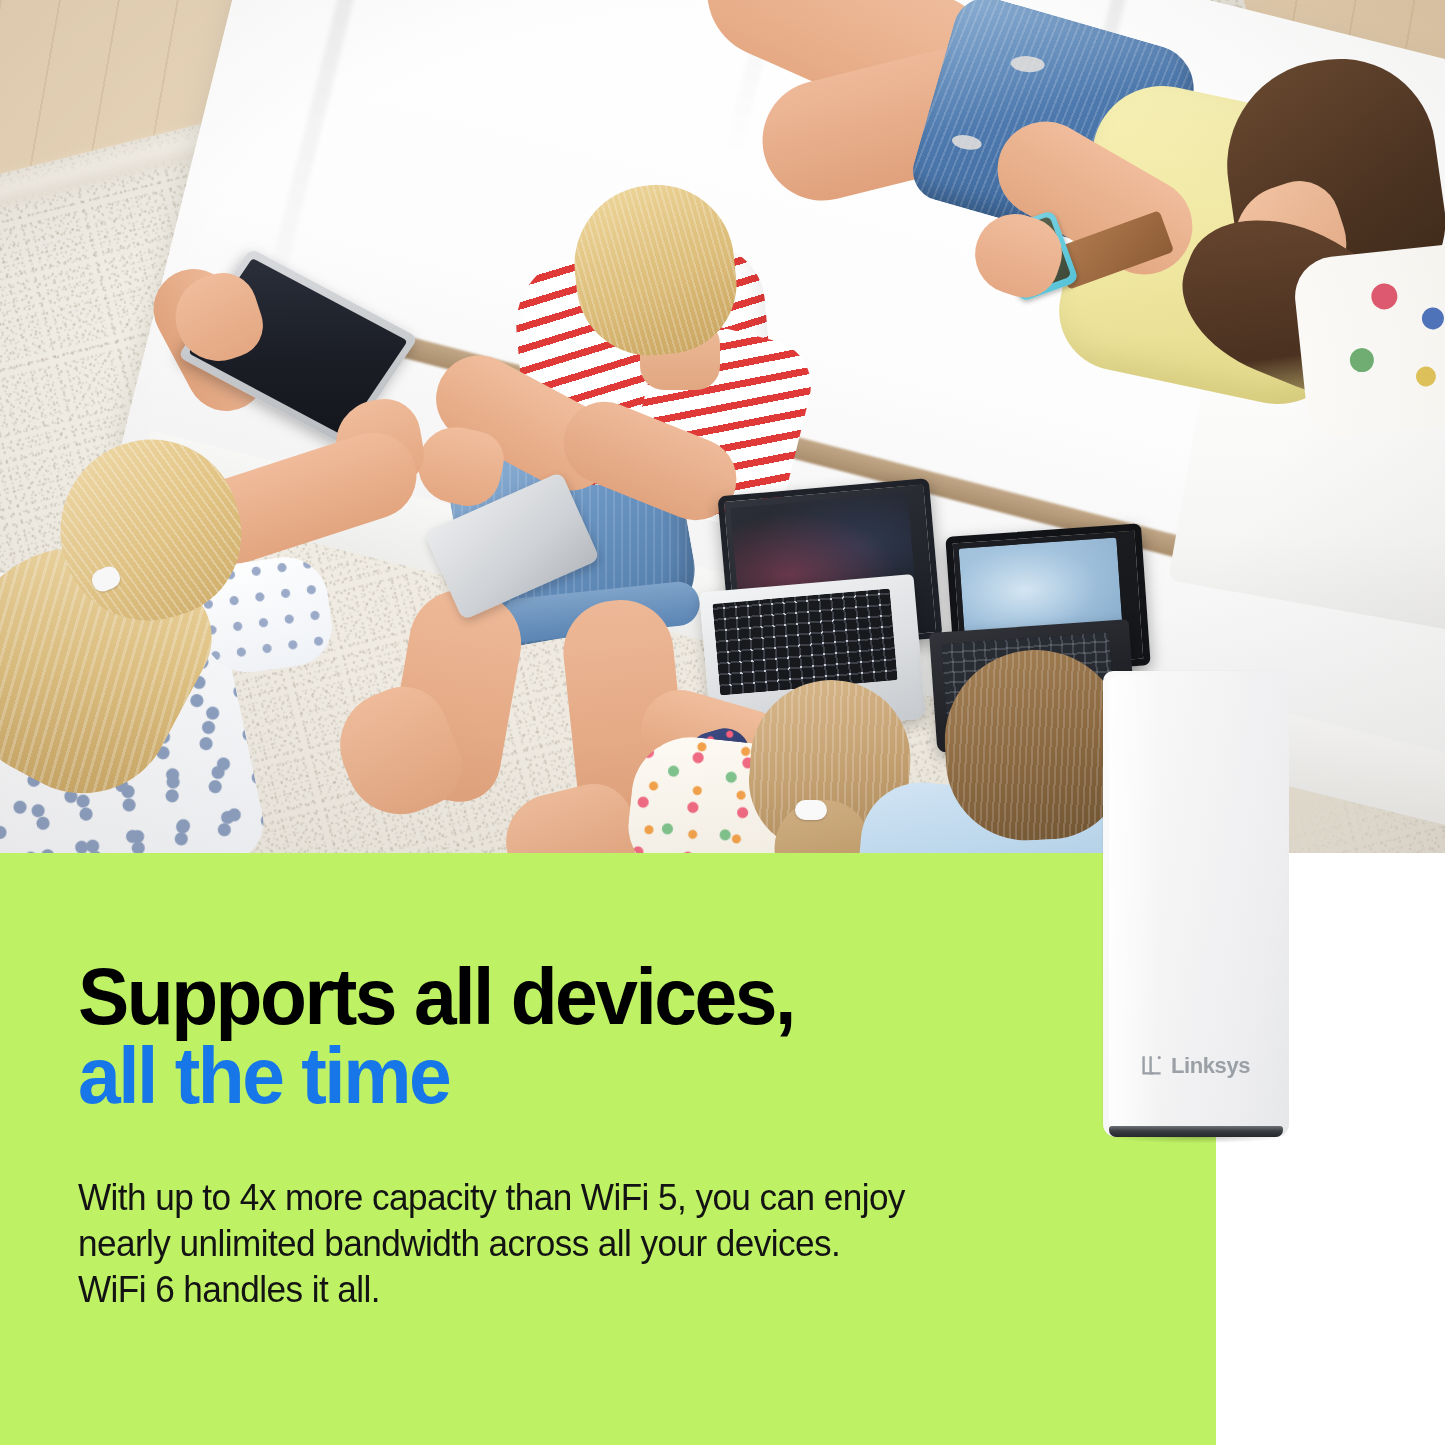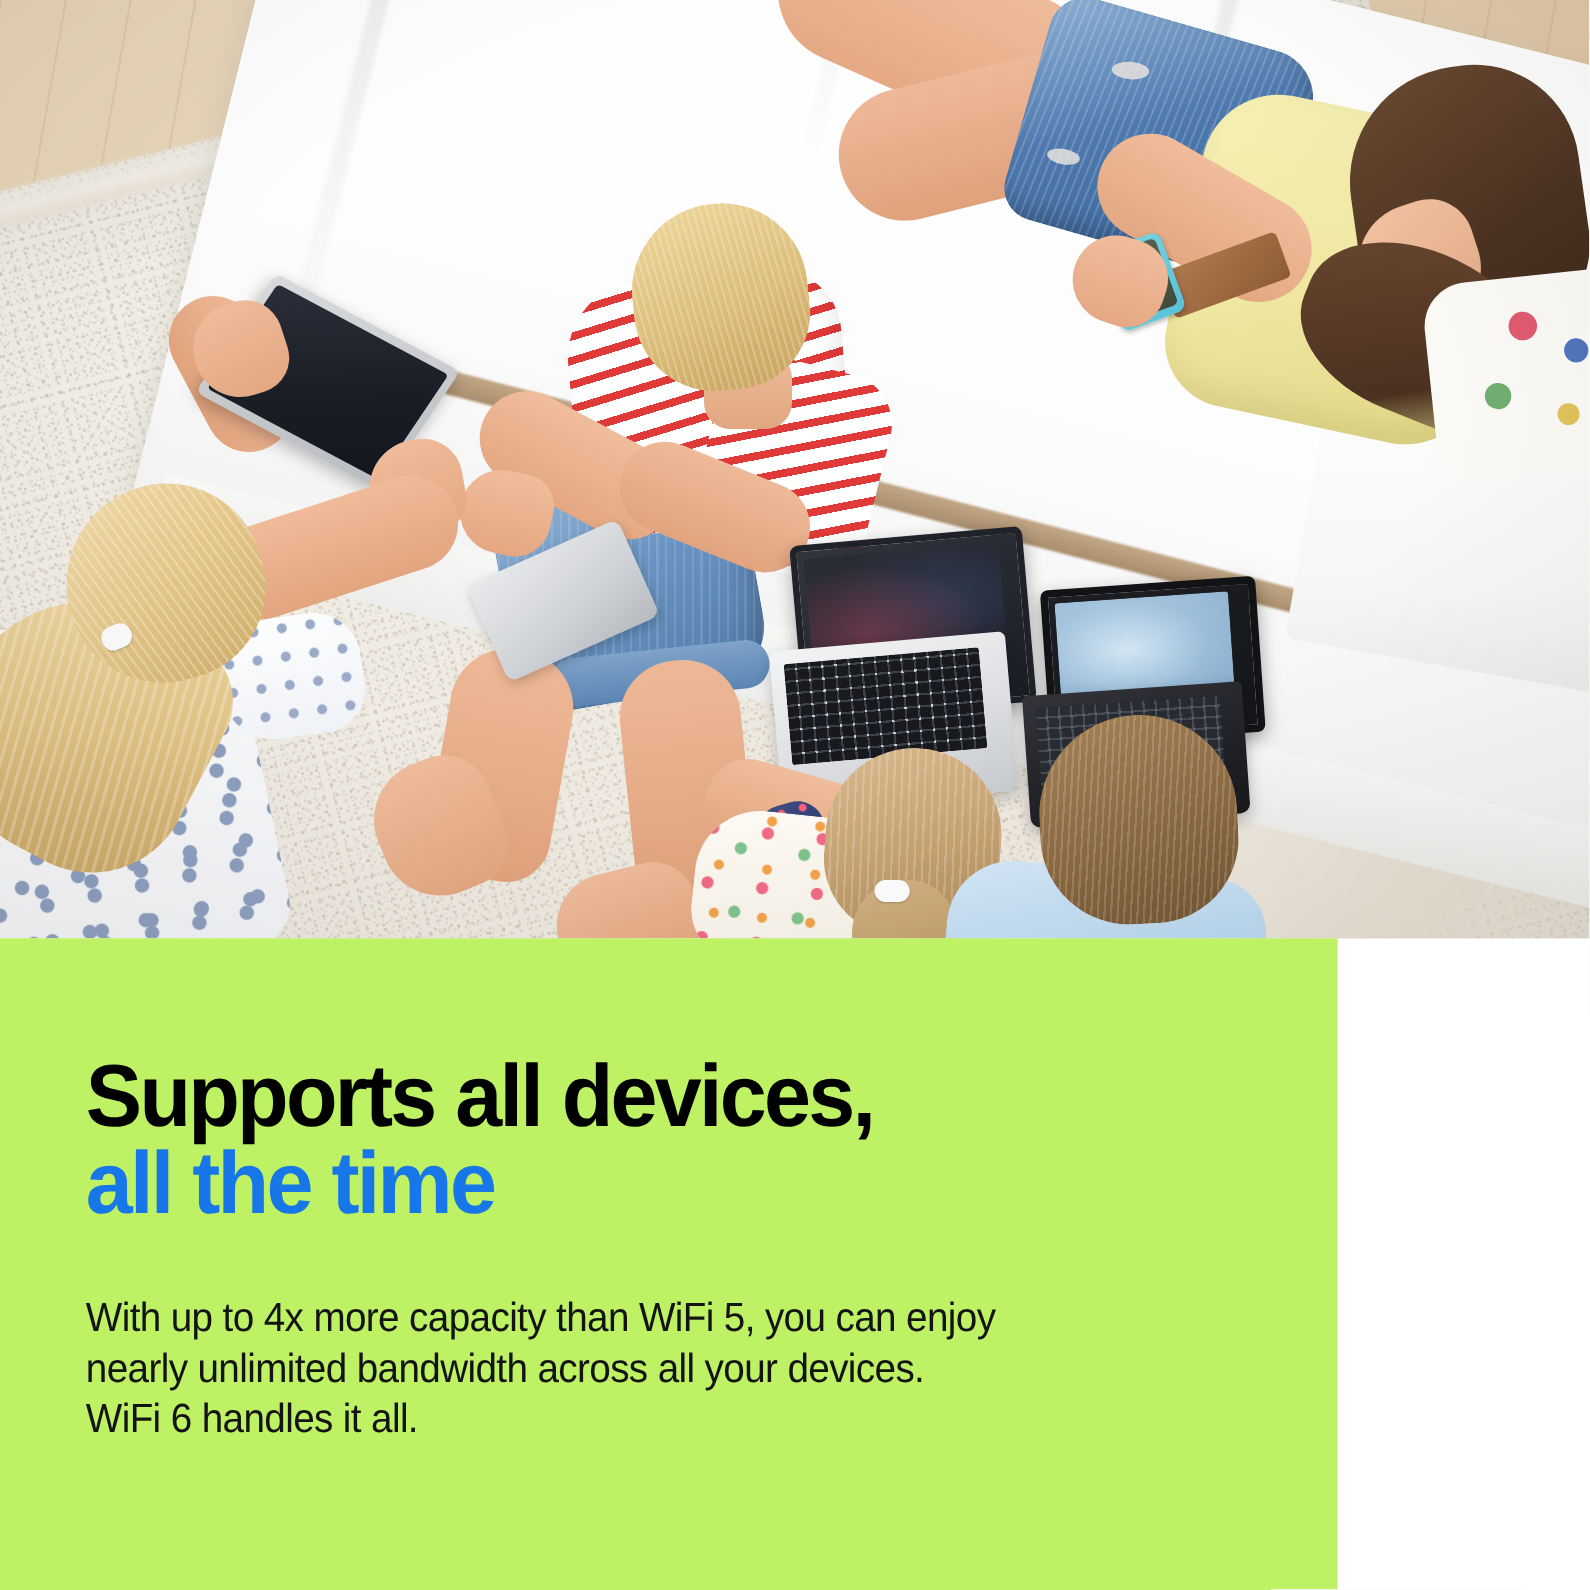--- a/index.html
+++ b/index.html
@@ -644,20 +644,34 @@
     <div class="lay lg-head"></div>
     <div class="lay lg-pony"></div>
     <div class="lay lg-tie"></div>
 
     <div class="lay lb-shirt"></div>
     <div class="lay lb-head"></div>
 
     <div class="lay vignette"></div>
   </div>
 
+  <div id="router">
+    <div class="router-body"></div>
+    <div class="router-sheen"></div>
+    <div class="router-base"></div>
+    <div class="router-base-shadow"></div>
+    <div class="router-logo">
+      <svg class="logo-mark" width="26" height="22" viewBox="0 0 26 22" aria-hidden="true">
+        <path d="M1.6 1.2 V18.4 H11.6" fill="none" stroke="#9aa0a6" stroke-width="2.4"></path>
+        <path d="M8.6 1.2 V18.4 H18.6" fill="none" stroke="#9aa0a6" stroke-width="2.4"></path>
+        <circle cx="17.2" cy="2.6" r="1.6" fill="#9aa0a6"></circle>
+      </svg>
+      <span class="logo-word">Linksys</span>
+    </div>
+  </div>
 
   <div id="copy">
     <h1 class="headline">
       <span class="l1">Supports all devices,</span>
       <span class="l2">all the time</span>
     </h1>
     <p class="body-copy">
       <span>With up to 4x more capacity than WiFi 5, you can enjoy</span>
       <span>nearly unlimited bandwidth across all your devices.</span>
       <span>WiFi 6 handles it all.</span>

